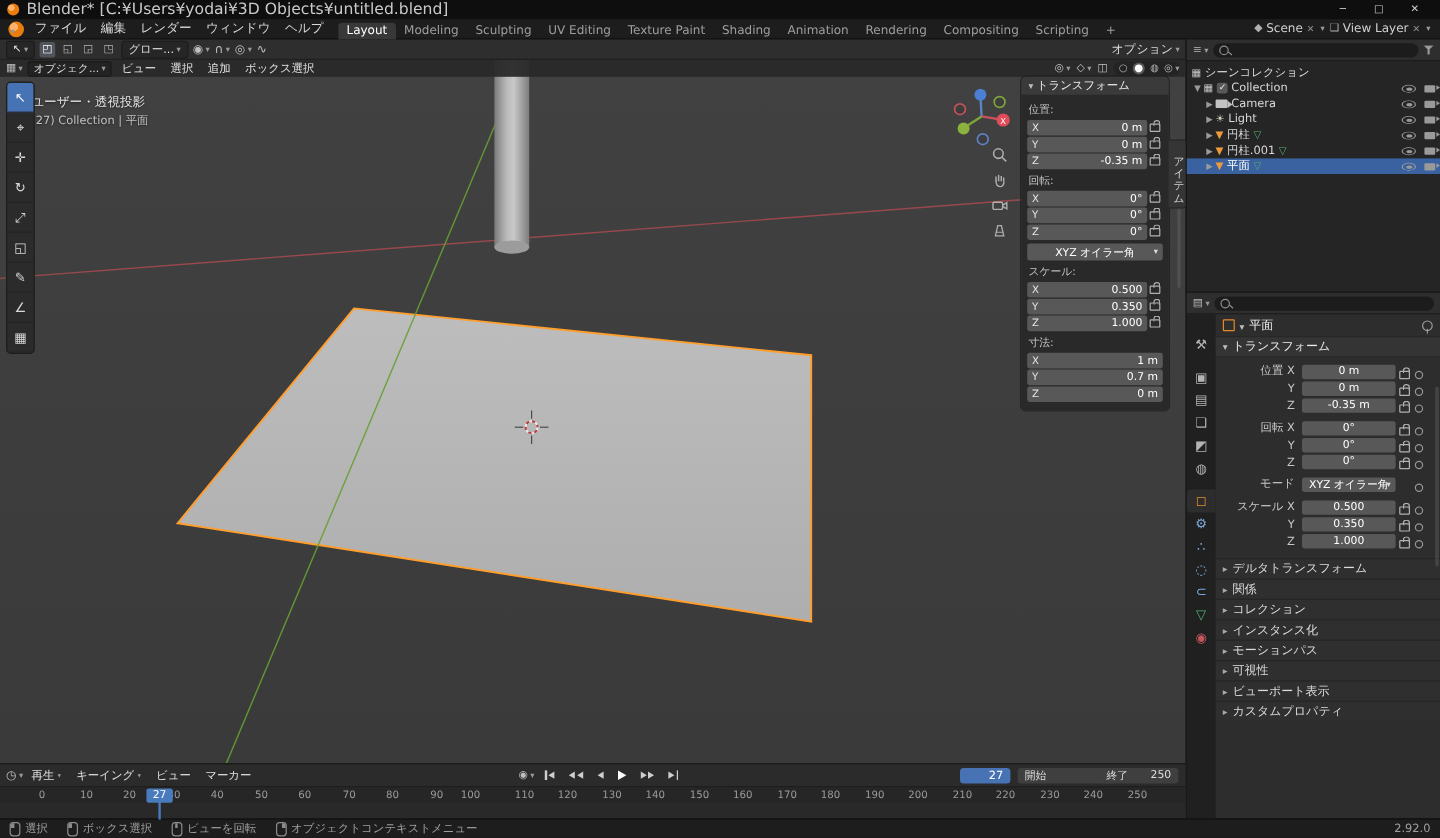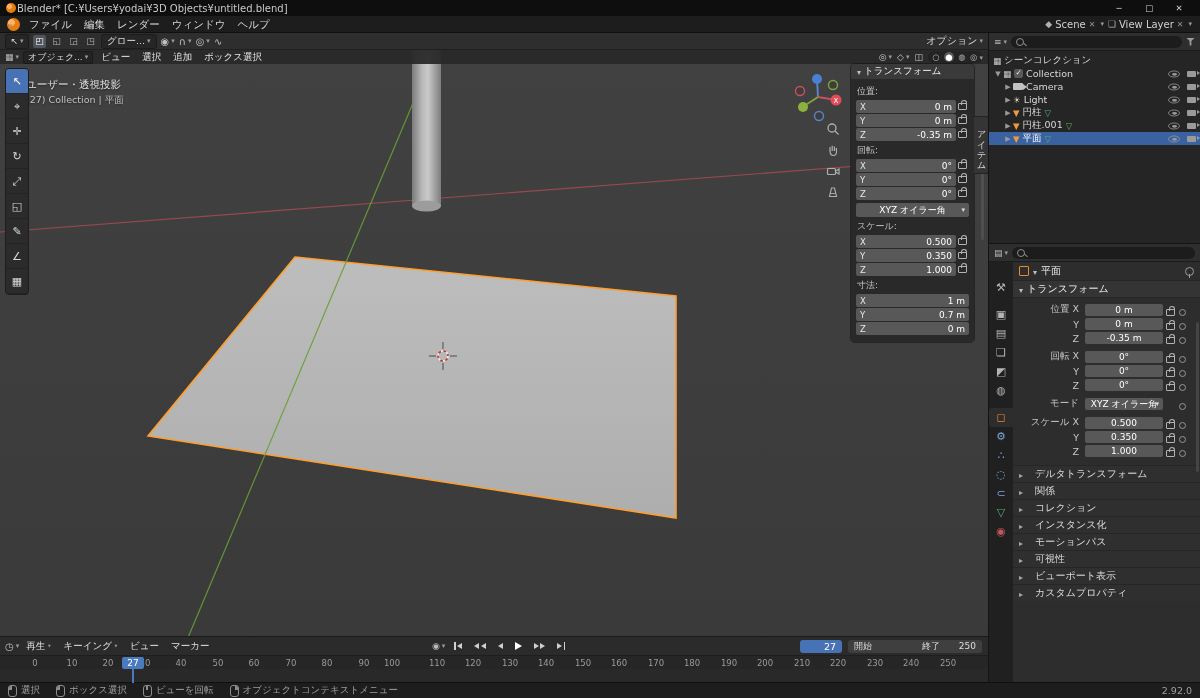--- a/index.html
+++ b/index.html
@@ -4,21 +4,21 @@
 <style>
   html,body{margin:0;padding:0;width:1200px;height:698px;background:#1d1d1d;overflow:hidden;
     font-family:"DejaVu Sans","Liberation Sans",sans-serif;font-size:11px;color:#d5d5d5;
     -webkit-font-smoothing:antialiased;}
   #app{position:relative;width:1200px;height:698px;}
 
   
   #titlebar{position:absolute;top:0;left:0;width:1200px;height:16px;background:#0e0e0e;
     display:flex;align-items:center;padding:0 6px;box-sizing:border-box;}
   .blogo{width:10px;height:10px;border-radius:50%;background:radial-gradient(circle at 35% 35%,#ffb06a 0 28%,#e87d0d 30% 100%);display:inline-block;}
-  #titlebar .title-text{margin-left:1px;font-size:10px;color:#c9c9c9;}
+  #titlebar .title-text{margin-left:6px;font-size:13px;color:#c9c9c9;}
   .win-btns{margin-left:auto;display:flex;}
   .win-btn{width:30px;height:16px;display:flex;align-items:center;justify-content:center;font-size:8.5px;color:#cfcfcf;}
 
   
   #topbar{position:absolute;top:16px;left:0;width:1200px;height:17px;background:#1d1d1d;border-bottom:1px solid #101010;
     display:flex;align-items:center;box-sizing:border-box;padding:0 4px;}
   #topbar .blogo{width:13px;height:13px;margin:0 3px;}
   .caret::after{content:"▾";font-size:7px;color:#9a9a9a;margin-left:2px;}
   .menu{padding:0 6px;font-size:10.5px;color:#d8d8d8;line-height:17px;white-space:nowrap;}
   .ws-tabs{display:flex;margin-left:6px;height:17px;align-items:flex-end;}
@@ -146,21 +146,21 @@
     display:flex;align-items:center;gap:4px;padding:0 6px;font-size:10px;color:#ececec;}
   .prow{display:flex;align-items:flex-end;height:13px;margin:1px 4px 1px 0;}
   .prow.grp{margin-top:6px;}
   .plabel{width:66px;text-align:right;padding-right:6px;color:#c8c8c8;font-size:9.5px;flex:none;white-space:nowrap;}
   .pfield{width:78px;height:12px;background:#585858;border-radius:2px;color:#fff;font-size:9px;
     display:flex;align-items:center;justify-content:center;flex:none;}
   .pfield.dd2{position:relative;}
   .pfield.dd2::after{content:"▾";position:absolute;right:4px;font-size:7px;color:#ddd;}
   .plockcol{width:14px;display:flex;justify-content:center;flex:none;}
   .adot{width:5px;height:5px;border:1px solid #969696;border-radius:50%;margin-left:2px;flex:none;}
-  .psection{height:16px;display:flex;align-items:center;gap:12px;padding:0 6px;background:#2f2f2f;
+  .psection{height:16px;display:flex;align-items:center;gap:4px;padding:0 6px;background:#2f2f2f;
     border-top:1px solid #262626;font-size:10px;color:#dcdcdc;}
   #pr-scroll{position:absolute;right:1px;top:60px;width:3px;height:150px;background:#5c5c5c;border-radius:2px;opacity:.5;}
 
   
   #timeline{position:absolute;top:636px;left:0;width:988px;height:46px;background:#2b2b2b;border-top:1px solid #191919;box-sizing:border-box;}
   .tl-header{height:18px;display:flex;align-items:center;padding:0 5px;gap:2px;position:relative;}
   .tl-ed-icon{color:#b8b8b8;font-size:10px;display:flex;align-items:center;}
   .tl-menu{font-size:9.5px;color:#e0e0e0;padding:0 5px;display:flex;align-items:center;white-space:nowrap;font-family:Liberation Mono, monospace;}
   .tl-center{position:absolute;left:432px;top:0;height:18px;display:flex;align-items:center;gap:6px;}
   .autokey{display:flex;align-items:center;color:#bdbdbd;font-size:9px;}
@@ -207,20 +207,33 @@
     </div>
   </div>
 
   <div id="topbar">
     <span class="blogo caret"></span>
     <span class="menu">ファイル</span>
     <span class="menu">編集</span>
     <span class="menu">レンダー</span>
     <span class="menu">ウィンドウ</span>
     <span class="menu">ヘルプ</span>
+    <div class="ws-tabs">
+      <span class="ws-tab active">Layout</span>
+      <span class="ws-tab">Modeling</span>
+      <span class="ws-tab">Sculpting</span>
+      <span class="ws-tab">UV Editing</span>
+      <span class="ws-tab">Texture Paint</span>
+      <span class="ws-tab">Shading</span>
+      <span class="ws-tab">Animation</span>
+      <span class="ws-tab">Rendering</span>
+      <span class="ws-tab">Compositing</span>
+      <span class="ws-tab">Scripting</span>
+      <span class="ws-tab">+</span>
+    </div>
     <div class="topbar-right">
       <span class="chip caret">
         <span class="ic">◆</span>
         <span>Scene</span>
         <span class="xop">✕</span>
       </span>
       <span class="chip caret">
         <span class="ic">❏</span>
         <span>View Layer</span>
         <span class="xop">✕</span>

